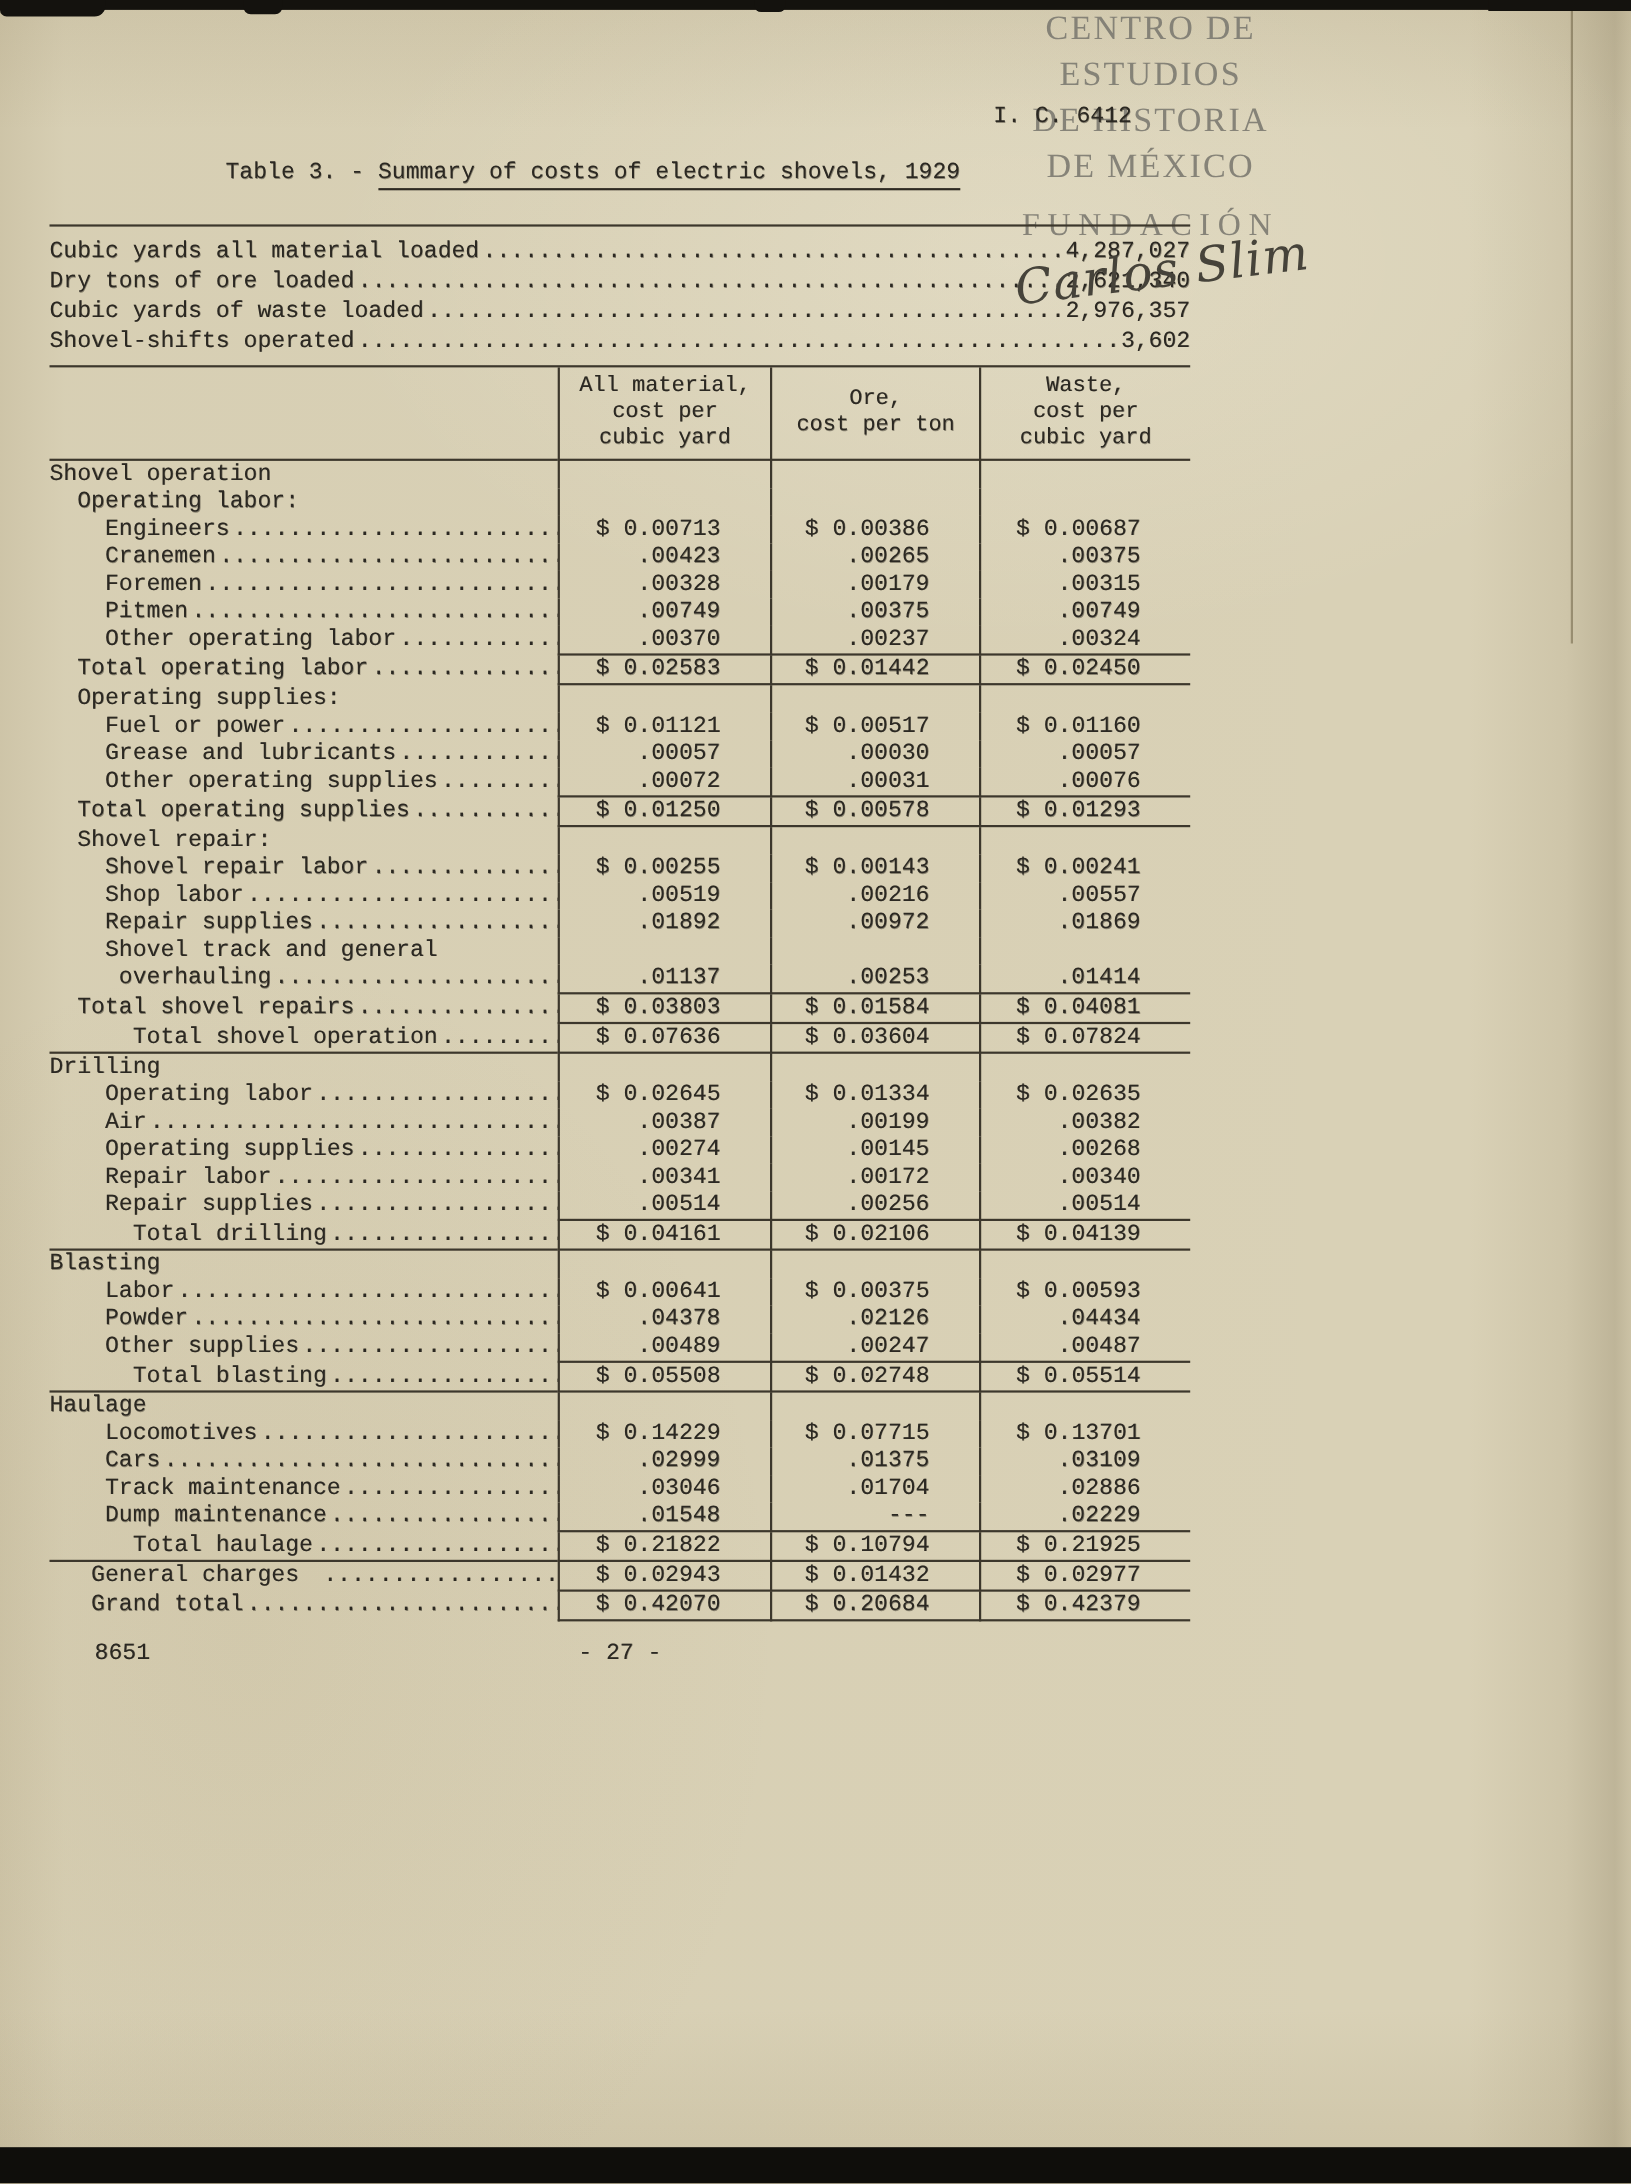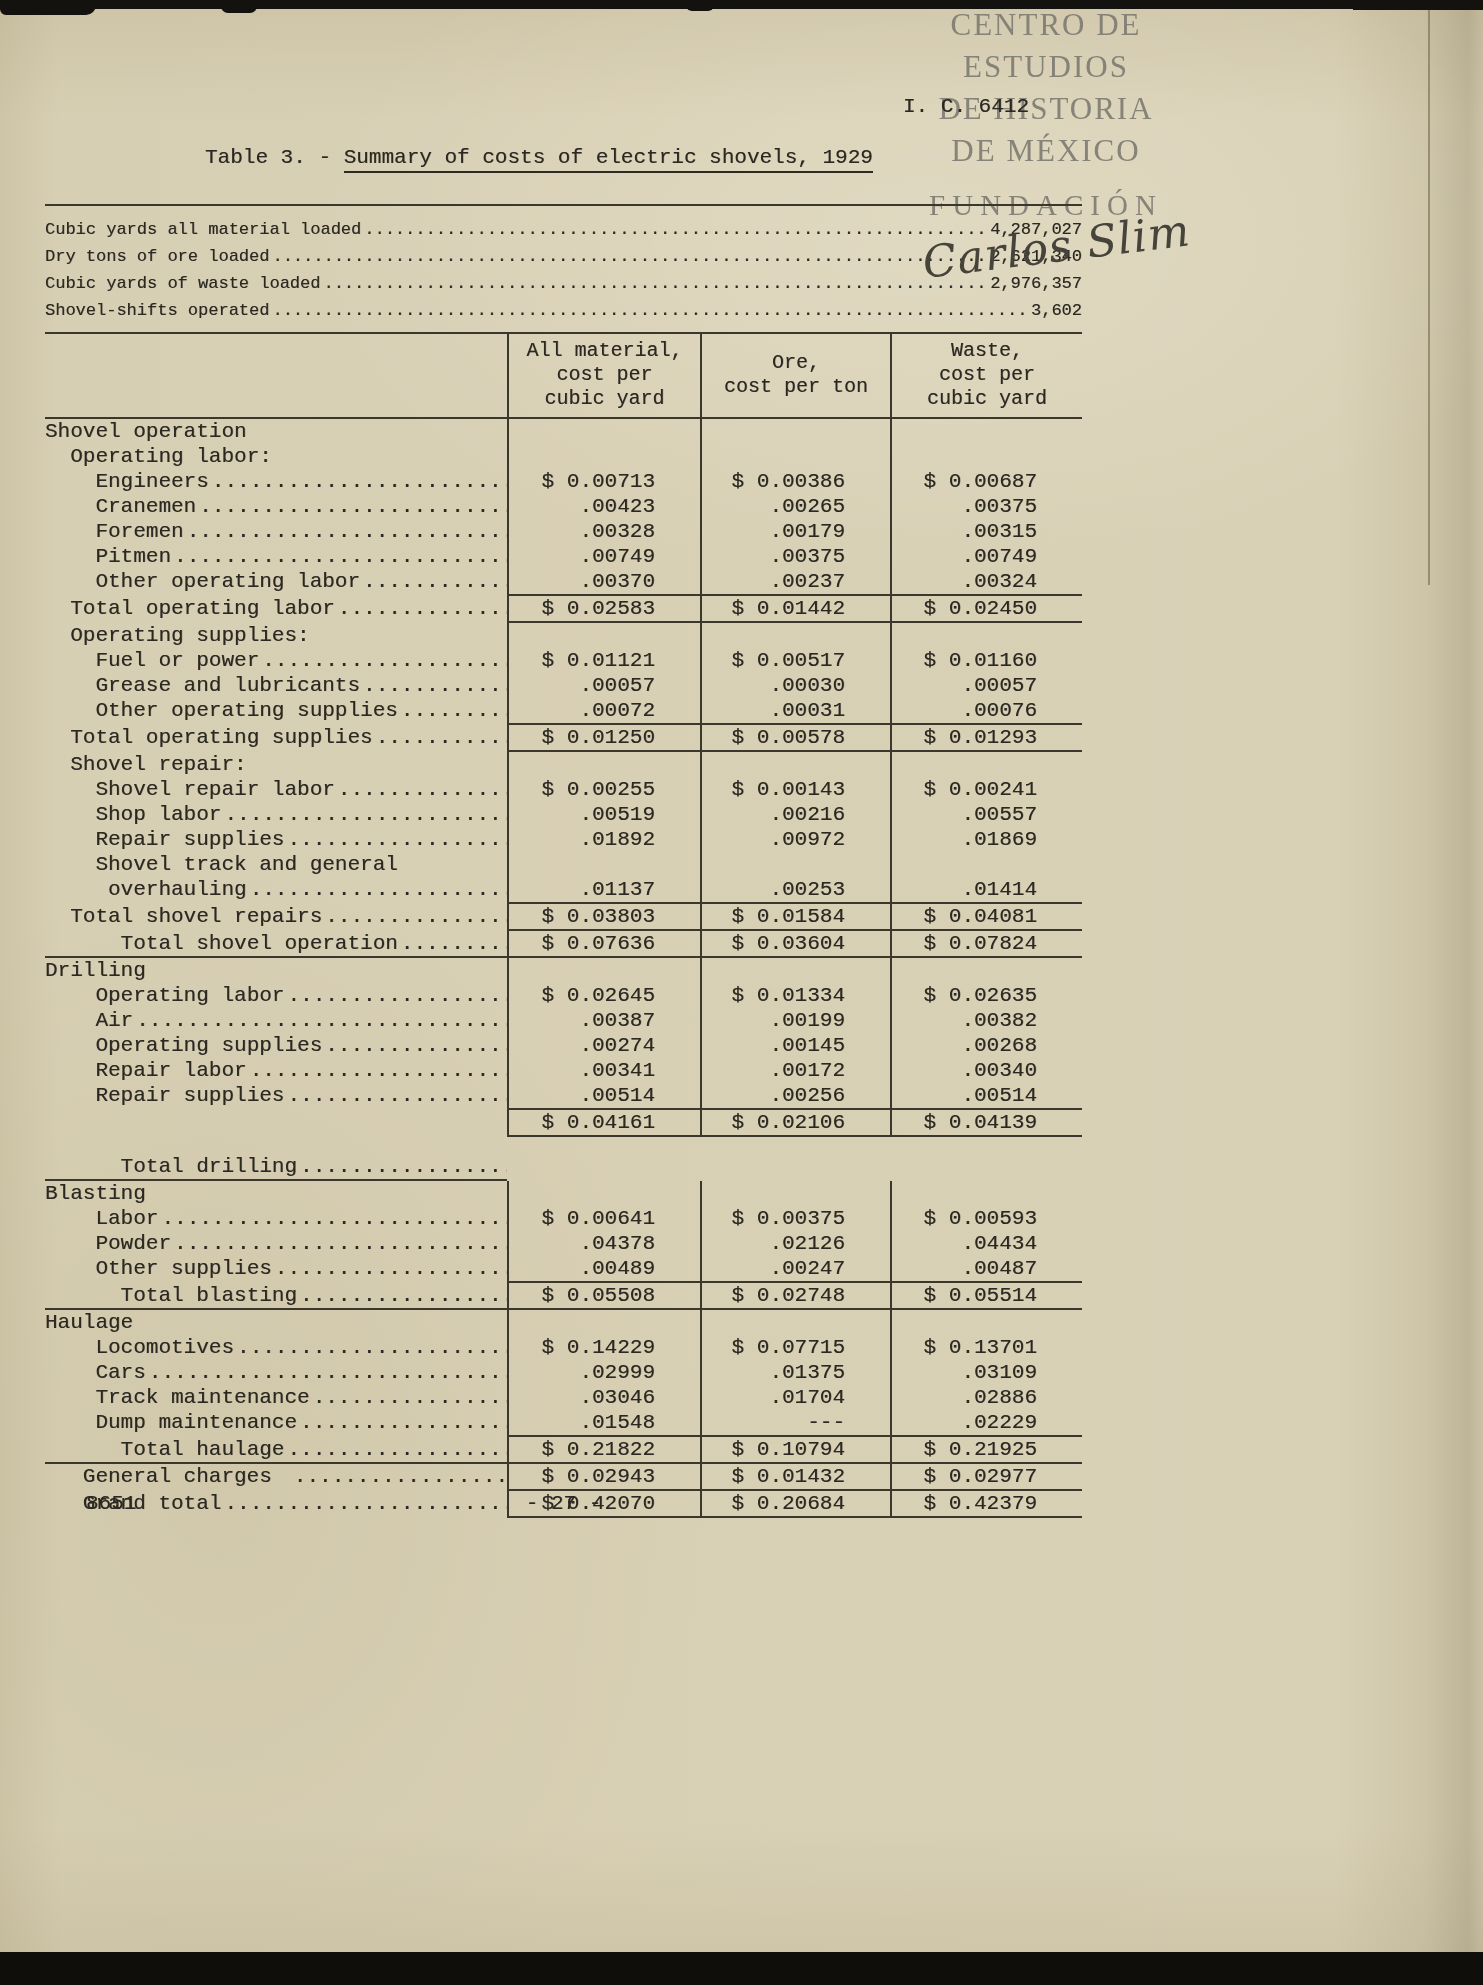--- a/index.html
+++ b/index.html
@@ -29,21 +29,21 @@
   .signature{position:absolute;left:922px;top:220px;width:280px;z-index:6;color:#46433a;
     font-family:"DejaVu Serif",serif;font-style:italic;font-size:44px;line-height:52px;
     transform:rotate(-7deg);letter-spacing:1px;}
   .doc-number{position:absolute;left:903px;top:95px;font-size:21px;z-index:5;}
   
   .title{position:absolute;left:205px;top:146px;font-size:21px;z-index:5;white-space:nowrap;}
   .title .u{border-bottom:2px solid #2e2a22;padding-bottom:2px;}
   
   .content{position:absolute;left:45px;top:204px;width:1037px;z-index:5;}
   .summary{border-top:2px solid #3c372c;padding:10px 0 8px;}
-  .sum-row{display:flex;align-items:baseline;font-size:17px;line-height:27px;white-space:nowrap;}
+  .sum-row{display:flex;align-items:baseline;font-size:21px;line-height:27px;white-space:nowrap;}
   .lead{flex:1 1 0;overflow:hidden;white-space:nowrap;margin:0 3px;min-width:0;}
   .sum-label,.sum-value{flex:0 0 auto;}
   .grid{display:grid;grid-template-columns:462px 193px 190px 192px;border-top:2px solid #3c372c;}
   .hcell{border-bottom:2px solid #3c372c;display:flex;flex-direction:column;justify-content:center;
     text-align:center;font-size:20px;line-height:24px;padding:5px 0 6px;}
   .vline{border-left:2px solid #3c372c;}
   .cell{height:25px;line-height:25px;font-size:21px;white-space:nowrap;overflow:hidden;}
   .lab{display:flex;align-items:baseline;padding-right:6px;}
   .lab > span{flex:0 0 auto;}
   .val{text-align:right;padding-right:45px;}
@@ -286,21 +286,21 @@
         <div class="cell val vline">.00341</div>
         <div class="cell val vline">.00172</div>
         <div class="cell val vline">.00340</div>
         <div class="cell lab" style="padding-left: 4ch;">
           <span>Repair supplies</span>
           <span class="lead">..........................................................................................</span>
         </div>
         <div class="cell val vline rb">.00514</div>
         <div class="cell val vline rb">.00256</div>
         <div class="cell val vline rb">.00514</div>
-        <div class="cell lab rb" style="padding-left: 6ch; margin-top: 44px;">
+        <div class="cell lab rb" style="padding-left: 6ch;">
           <span>Total drilling</span>
           <span class="lead">..........................................................................................</span>
         </div>
         <div class="cell val vline rb">$ 0.04161</div>
         <div class="cell val vline rb">$ 0.02106</div>
         <div class="cell val vline rb">$ 0.04139</div>
         <div class="cell lab" style="padding-left: 0ch;">
           <span class="ul">Blasting</span>
         </div>
         <div class="cell val vline"></div>

